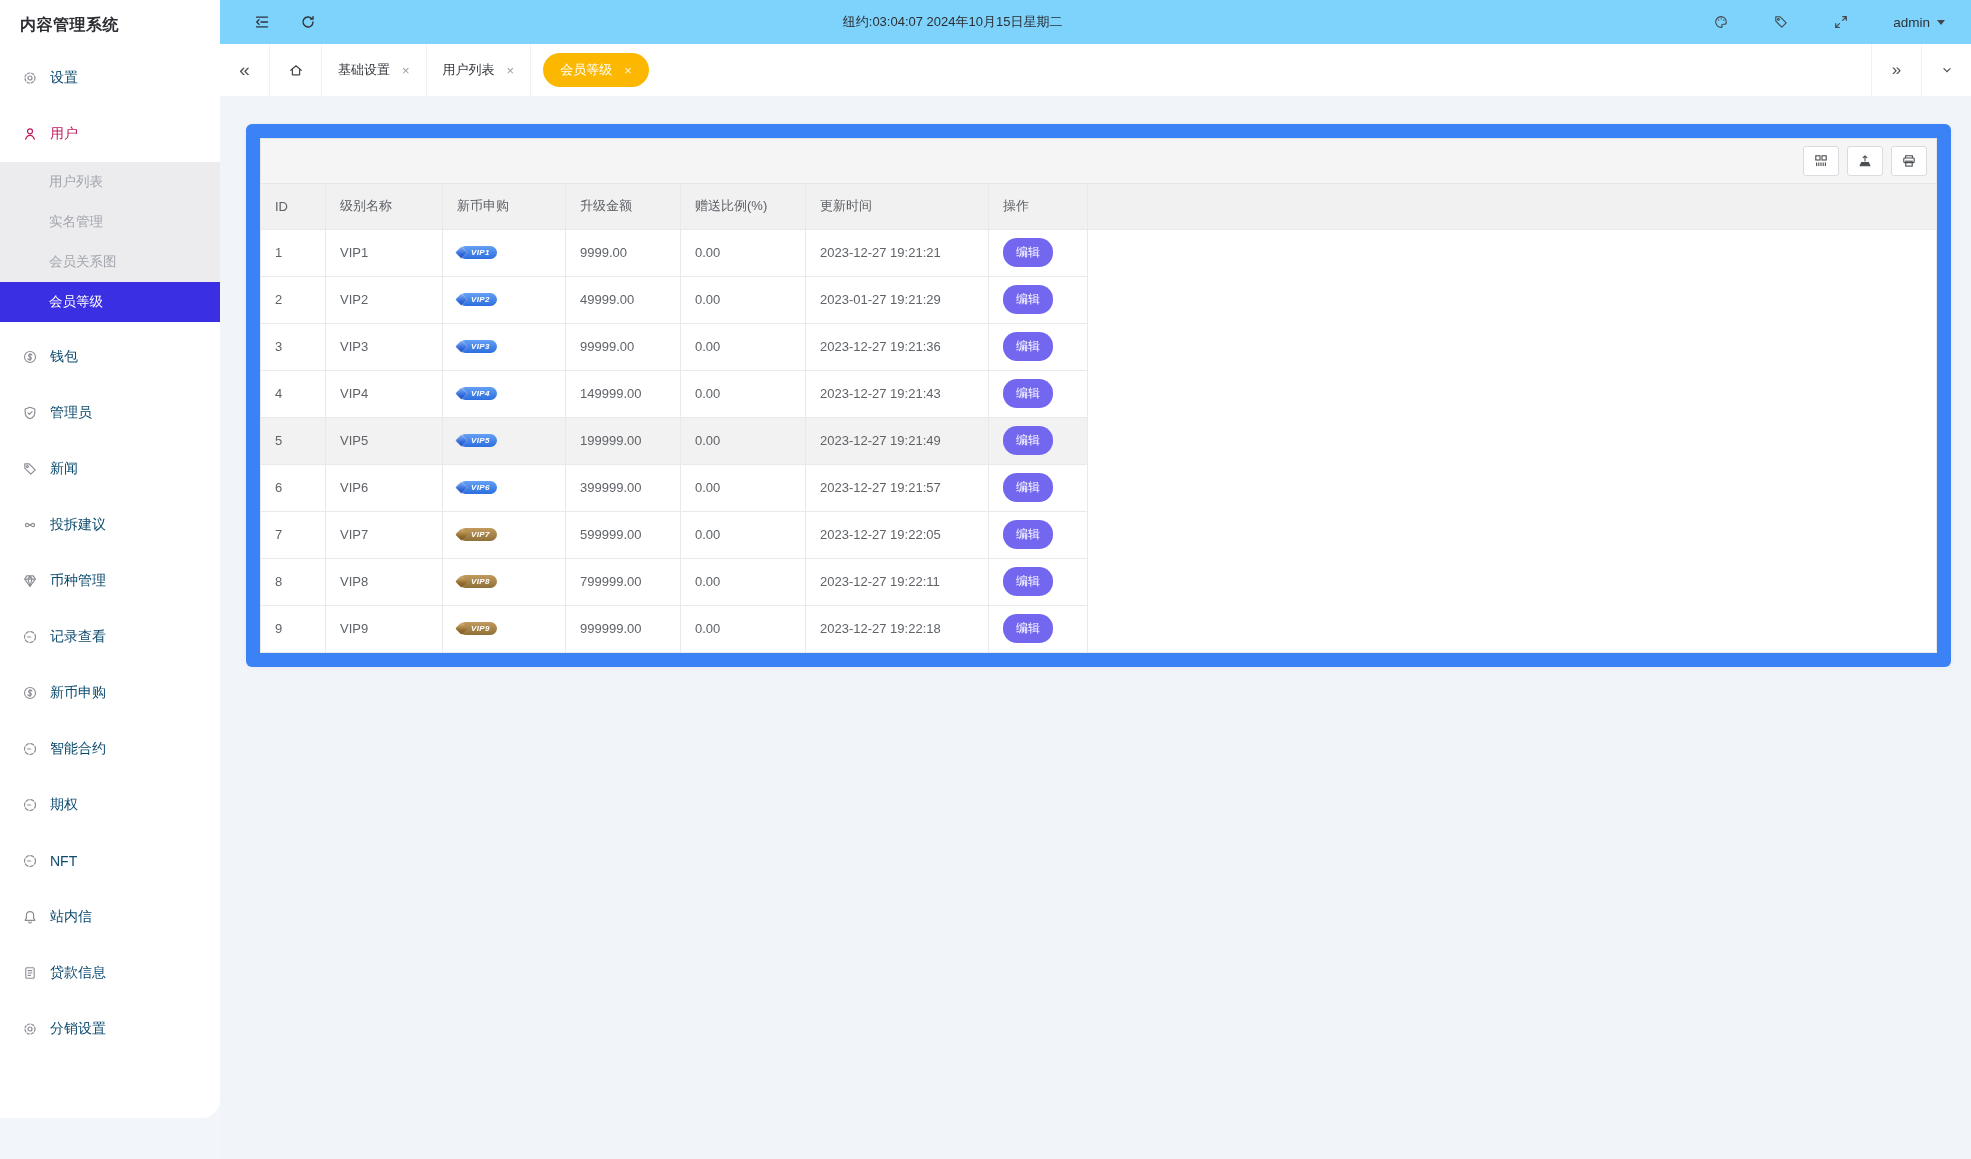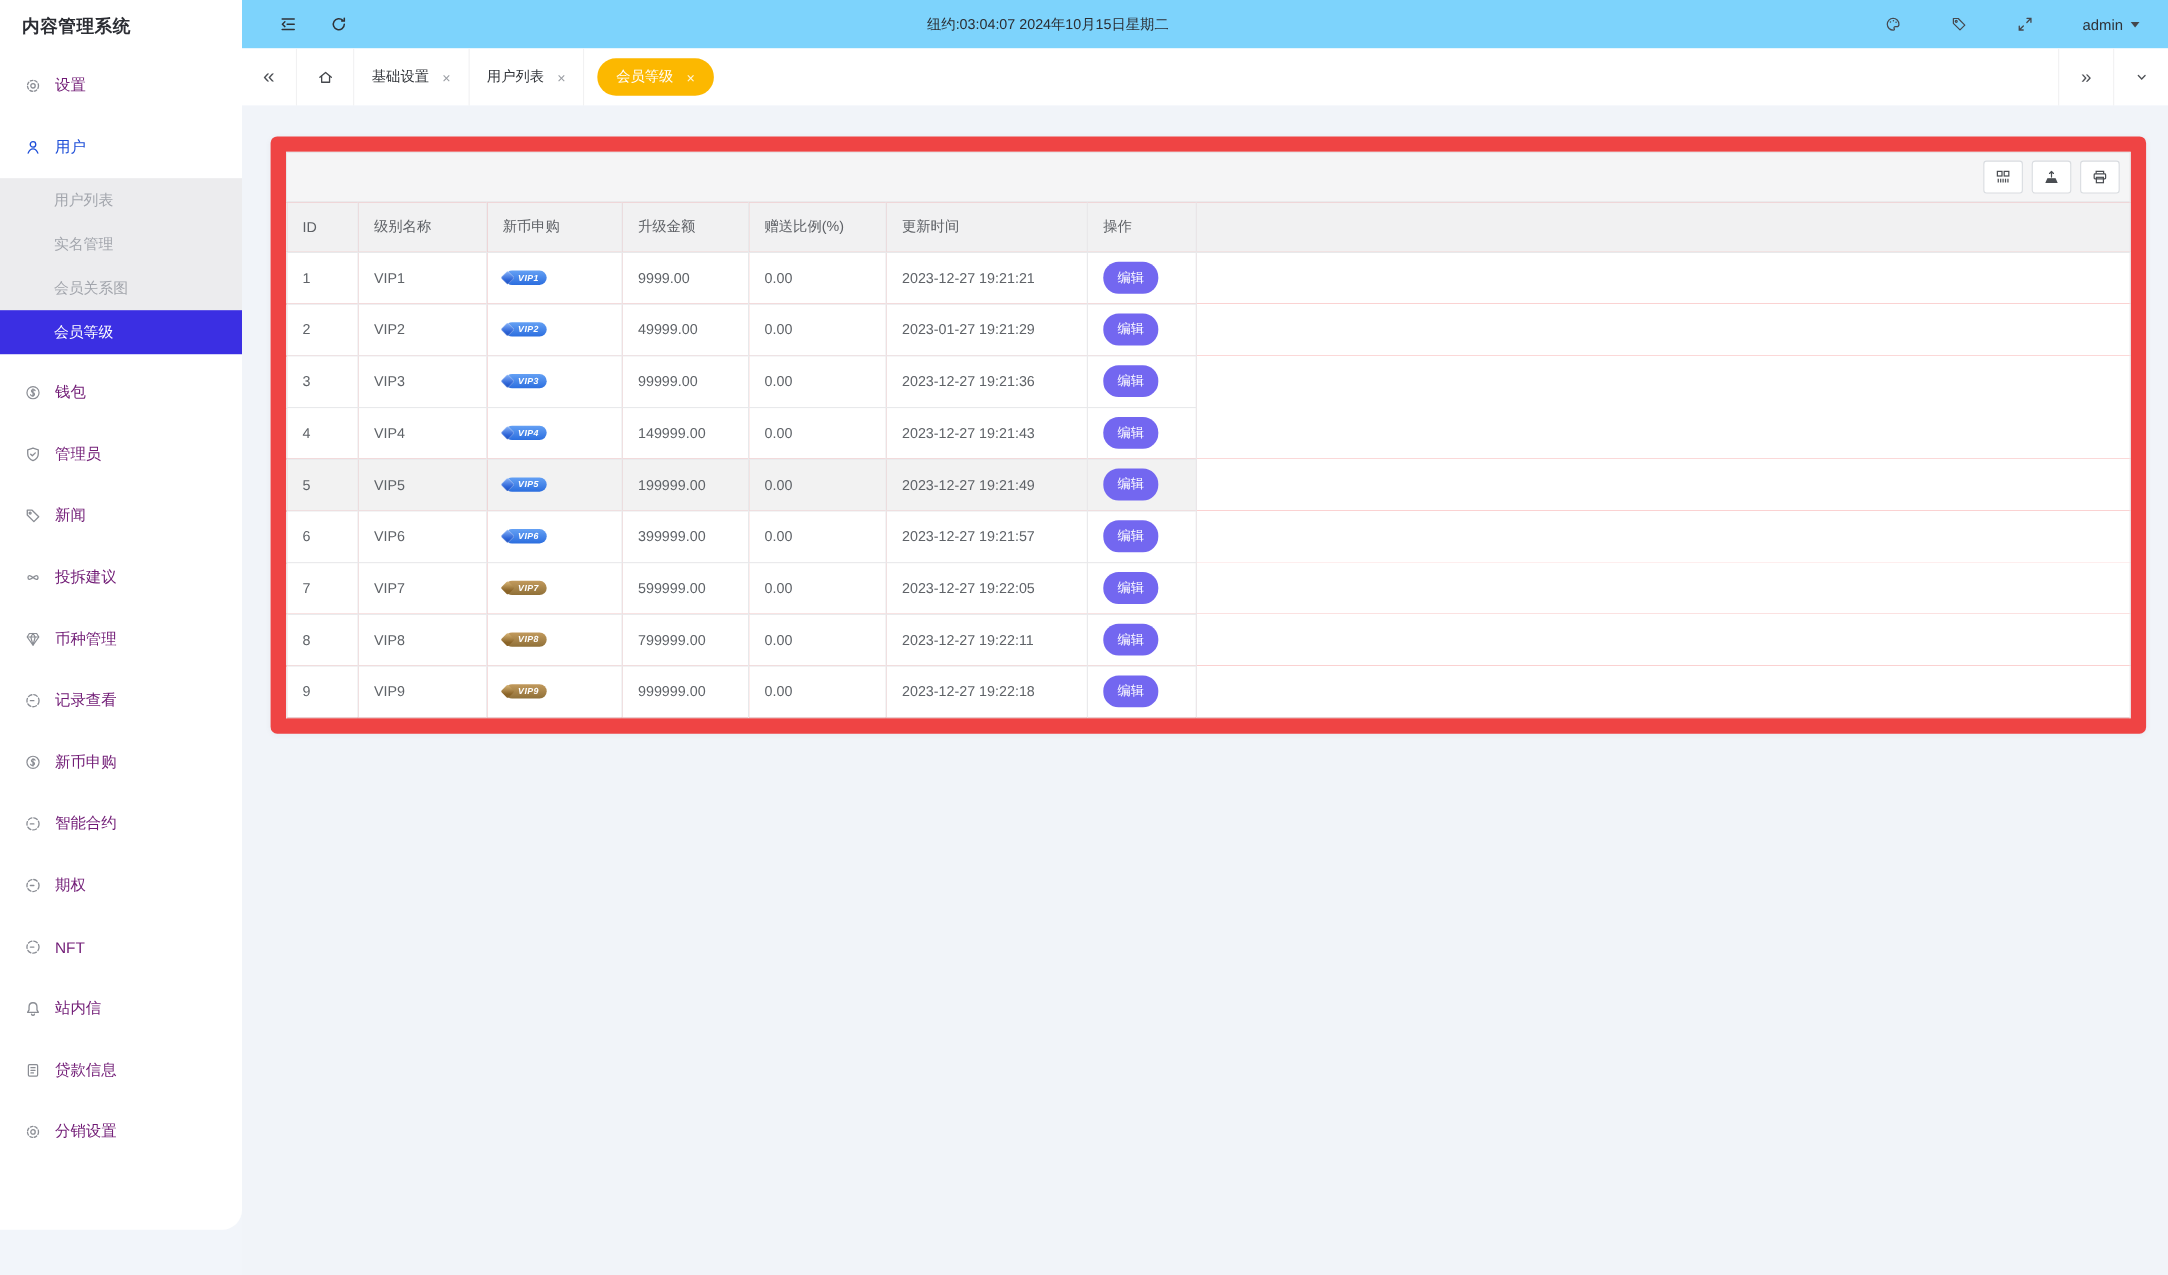--- a/index.html
+++ b/index.html
@@ -9,23 +9,23 @@
     background:#F2F5FA;
     font-family:"Liberation Sans","DejaVu Sans",sans-serif;
     color:#303133;
   }
   .app { display:flex; width:100%; height:100%;border-radius:27px; }
 
   
   aside { width:220px; flex:none; }
   .side-panel { background:#fff; height:1118px; border-radius:0 0 18px 0; overflow:hidden; }
   .side-title { height:50px; line-height:50px; padding-left:20px; font-size:16px; font-weight:bold; color:#2b2d33; letter-spacing:.5px; }
-  .menu-item { height:56px; display:flex; align-items:center; padding-left:22px; font-size:14px; color:#701a75; cursor:pointer; }
+  .menu-item { height:56px; display:flex; align-items:center; padding-left:22px; font-size:14px; color:#0c4a6e; cursor:pointer; }
   .menu-item .mi-icon { width:16px; height:16px; margin-right:12px; color:#8a8d94; display:inline-flex; }
-  .menu-item.active-parent, .menu-item.active-parent .mi-icon { color:#1d4ed8; }
+  .menu-item.active-parent, .menu-item.active-parent .mi-icon { color:#be185d; }
   .submenu { background:#ECECEE; margin-bottom:7px; }
   .sub-item { height:40px; display:flex; align-items:center; padding-left:49px; font-size:13.5px; color:#A2A5AC; cursor:pointer; }
   .sub-item.active { background:#3B2FE3; color:#fff; }
   svg.i { width:16px; height:16px; }
   svg.i14 { width:14px; height:14px; }
 
   
   .main { flex:1; min-width:0; display:flex; flex-direction:column; }
 
   .topbar { height:44px; background:#7dd3fc; display:flex; align-items:center; padding:0 26px 0 34px; }
@@ -42,21 +42,21 @@
   .tab-home { width:52px; height:100%; display:flex; align-items:center; justify-content:center; border-right:1px solid #F1F1F2; color:#45484d; cursor:pointer; }
   .tab { height:100%; display:flex; align-items:center; gap:12px; padding:0 16px; font-size:13px; color:#34373c; border-right:1px solid #F1F1F2; cursor:pointer; white-space:nowrap; }
   .tab .x { color:#9a9da3; font-size:13px; }
   .tab.active { background:#FCB800; color:#fff; height:34px; border:none; border-radius:17px; margin:0 12px; padding:0 17px; }
   .tab.active .x { color:rgba(255,255,255,.85); }
   .tab-right { margin-left:auto; display:flex; height:100%; }
   .tab-right .tab-nav-btn { border-right:none; border-left:1px solid #F1F1F2; font-size:17px; }
 
   
   .content { flex:1; background:#F1F4F9; padding:28px 20px 0 26px; }
-  .card { background:#ef4444; border-radius:6px; padding:14px; box-shadow:0 1px 6px rgba(30,40,80,.04); }
+  .card { background:#3b82f6; border-radius:6px; padding:14px; box-shadow:0 1px 6px rgba(30,40,80,.04); }
   .toolbar { background:#F5F5F6; border:1px solid #E6E6E8; height:46px; display:flex; align-items:center; justify-content:flex-end; gap:8px; padding:0 9px; }
   .tool-btn { width:36px; height:30px; background:#fff; border:1px solid #D9DCE0; border-radius:3px; display:flex; align-items:center; justify-content:center; color:#4a4d52; cursor:pointer; }
 
   table.grid { width:100%; border-collapse:collapse; table-layout:fixed; border:1px solid #E8E9EB; border-top:none; font-size:13px; color:#5f6368; }
   .grid th { background:#F1F1F2; font-weight:normal; text-align:left; height:45px; padding:0 6px 0 14px; border-right:1px solid #E8E9EB; border-bottom:1px solid #E8E9EB; color:#5d6065; }
   .grid td { height:47px; padding:0 6px 0 14px; border-right:1px solid #E8E9EB; border-bottom:1px solid #E8E9EB; background:#fff; }
   .grid th.filler, .grid td.filler { border-right:none; }
   .grid td.filler { border-bottom:none; }
   .grid tr:last-child td { border-bottom:none; }
   .grid tr.hl td:not(.filler) { background:#F2F2F2; }

